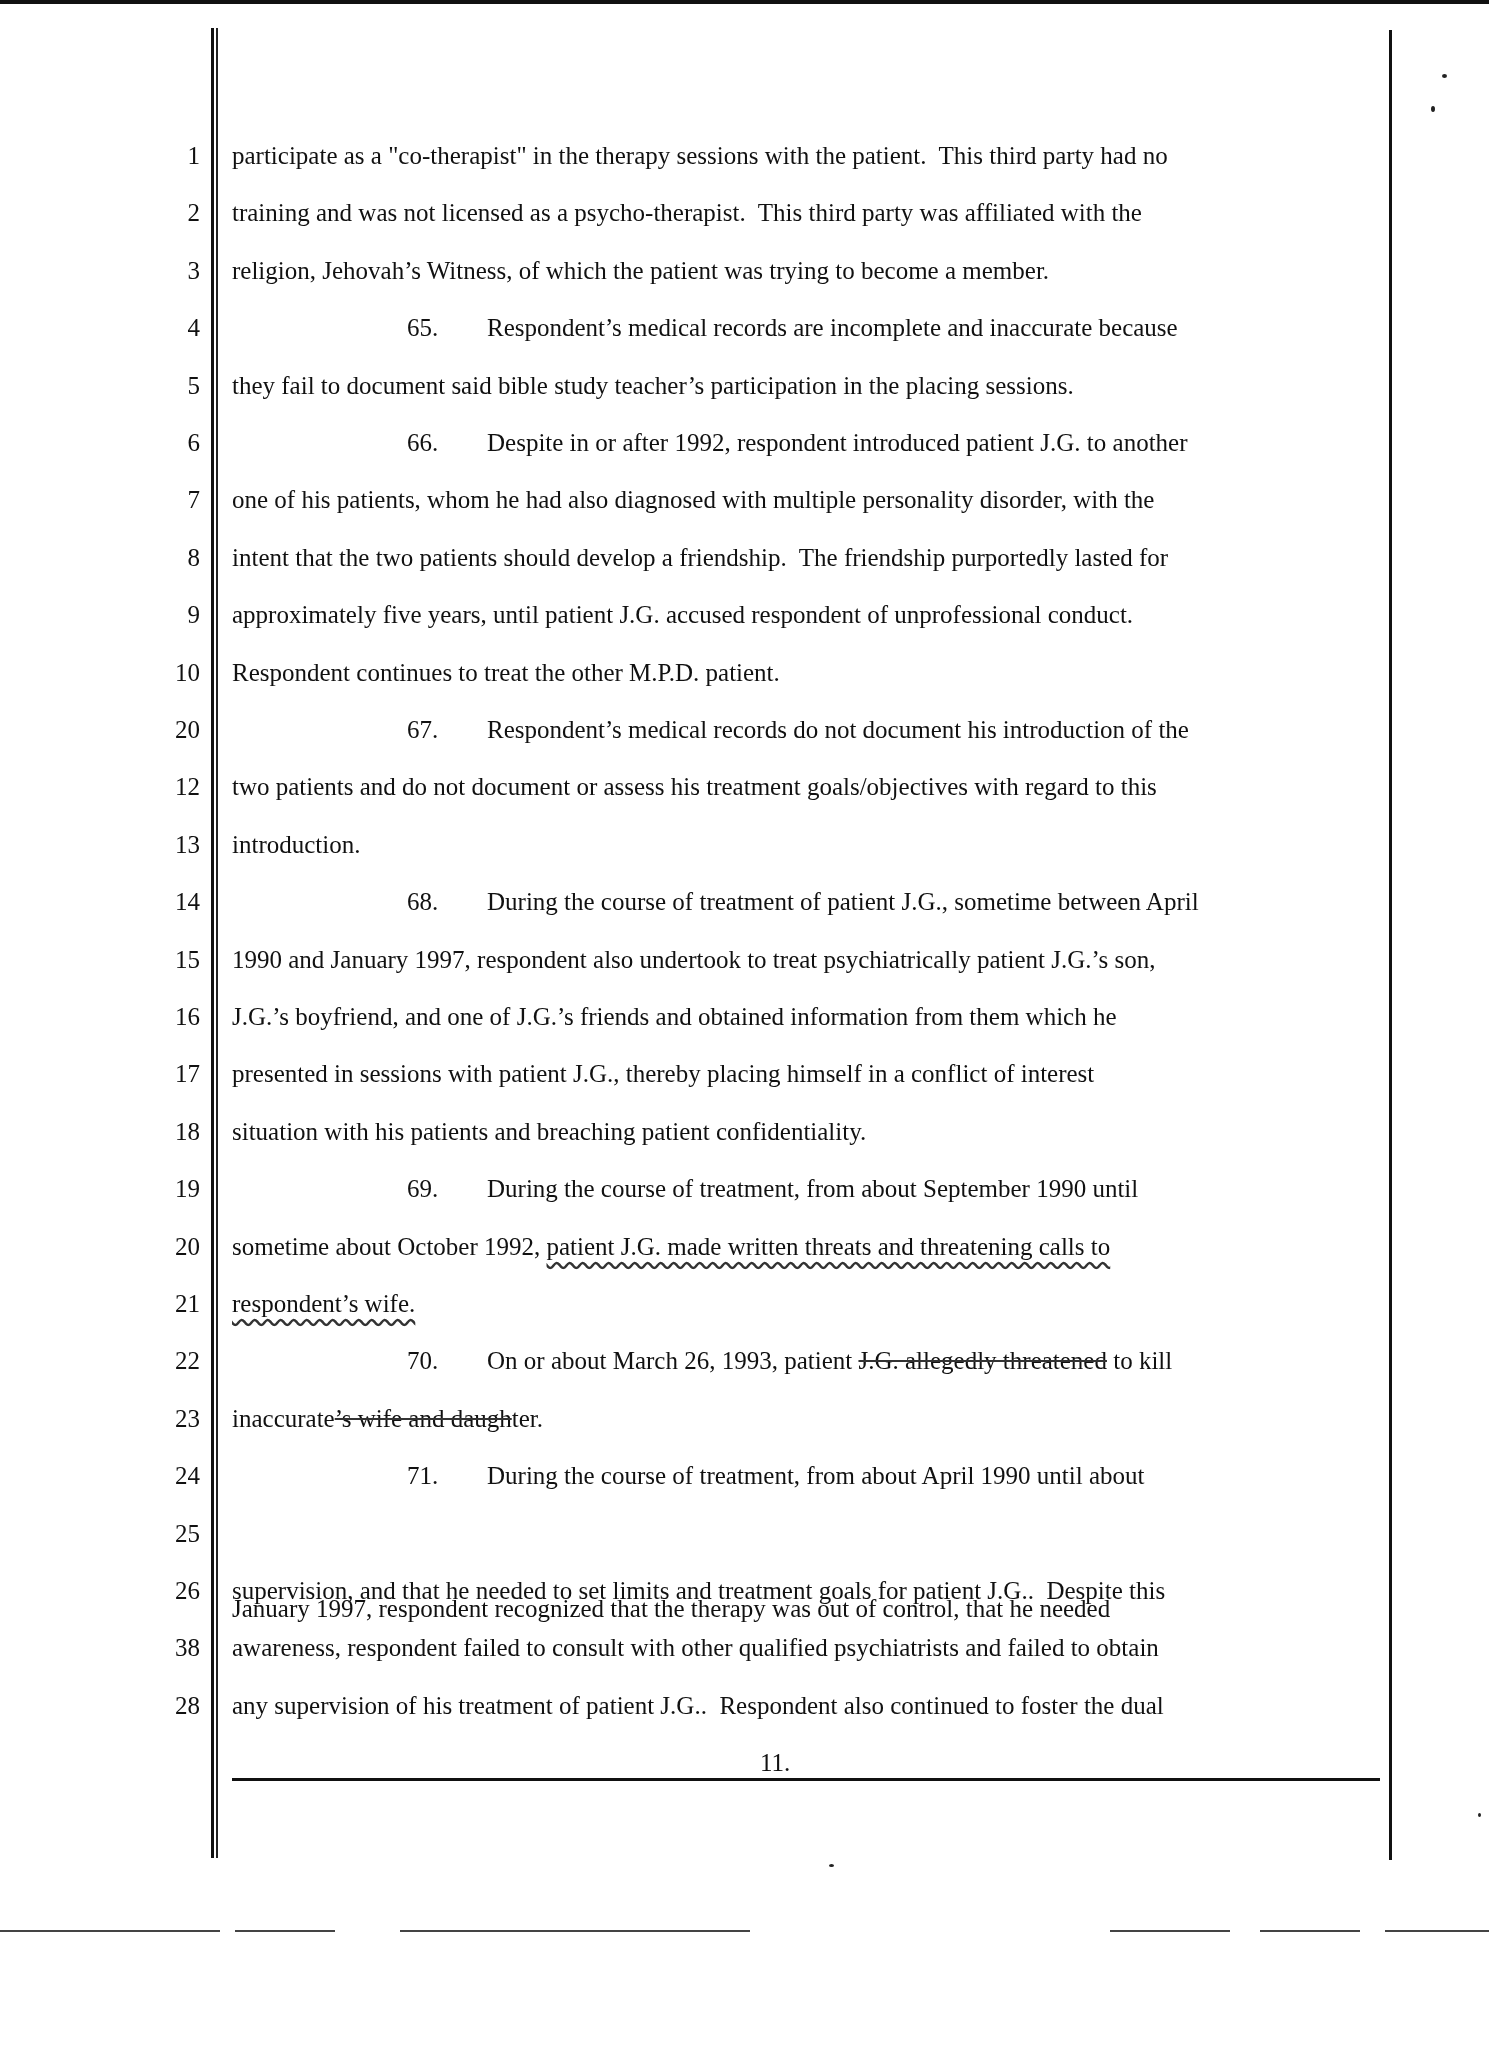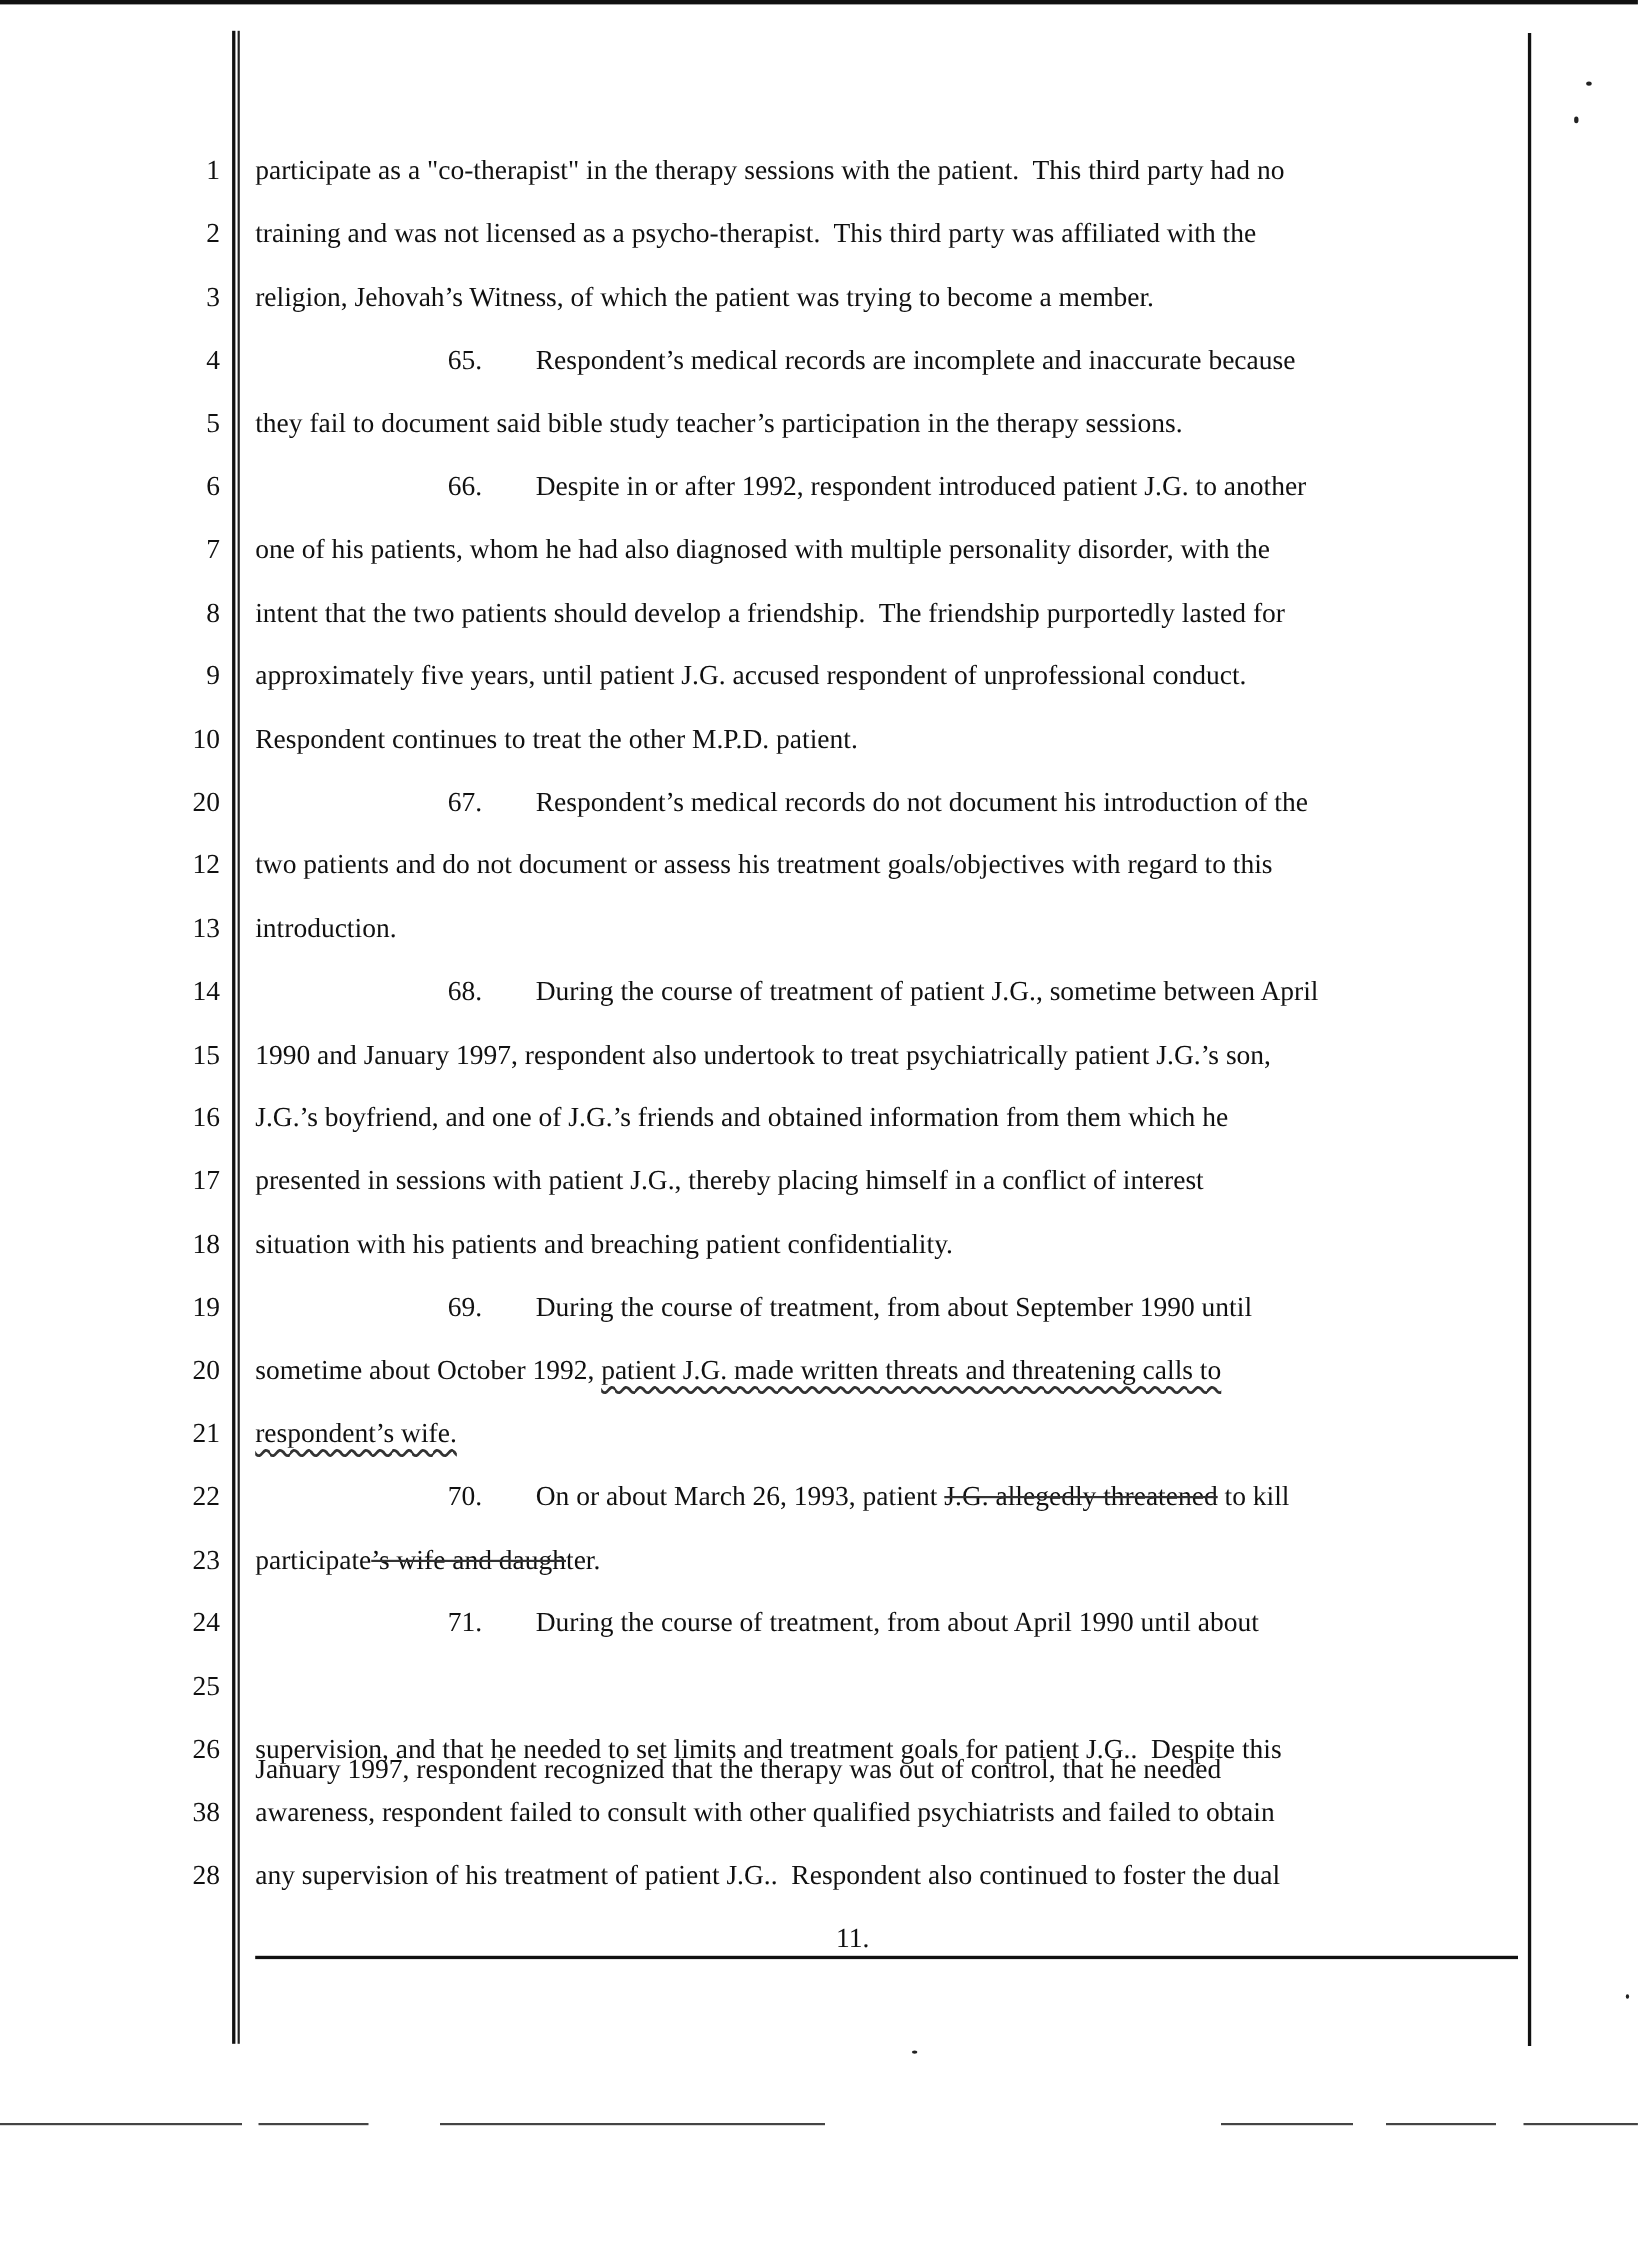--- a/index.html
+++ b/index.html
@@ -54,39 +54,39 @@
 <div class="line-num" style="top:1461px">24</div>
 <div class="line-num" style="top:1519px">25</div>
 <div class="line-num" style="top:1576px">26</div>
 <div class="line-num" style="top:1633px">38</div>
 <div class="line-num" style="top:1691px">28</div>
 
 <div class="text-line" style="top:141px">participate as a "co-therapist" in the therapy sessions with the patient.  This third party had no</div>
 <div class="text-line" style="top:198px">training and was not licensed as a psycho-therapist.  This third party was affiliated with the</div>
 <div class="text-line" style="top:256px">religion, Jehovah’s Witness, of which the patient was trying to become a member.</div>
 <div class="text-line indent" style="top:313px"><span class="para-num">65.</span><span>Respondent’s medical records are incomplete and inaccurate because</span></div>
-<div class="text-line" style="top:371px">they fail to document said bible study teacher’s participation in the therapy sessions.</div>
+<div class="text-line" style="top:371px">they fail to document said bible study teacher’s participation in the placing sessions.</div>
 <div class="text-line indent" style="top:428px"><span class="para-num">66.</span><span>Despite in or after 1992, respondent introduced patient J.G. to another</span></div>
 <div class="text-line" style="top:485px">one of his patients, whom he had also diagnosed with multiple personality disorder, with the</div>
 <div class="text-line" style="top:543px">intent that the two patients should develop a friendship.  The friendship purportedly lasted for</div>
 <div class="text-line" style="top:600px">approximately five years, until patient J.G. accused respondent of unprofessional conduct.</div>
 <div class="text-line" style="top:658px">Respondent continues to treat the other M.P.D. patient.</div>
 <div class="text-line indent" style="top:715px"><span class="para-num">67.</span><span>Respondent’s medical records do not document his introduction of the</span></div>
 <div class="text-line" style="top:772px">two patients and do not document or assess his treatment goals/objectives with regard to this</div>
 <div class="text-line" style="top:830px">introduction.</div>
 <div class="text-line indent" style="top:887px"><span class="para-num">68.</span><span>During the course of treatment of patient J.G., sometime between April</span></div>
 <div class="text-line" style="top:945px">1990 and January 1997, respondent also undertook to treat psychiatrically patient J.G.’s son,</div>
 <div class="text-line" style="top:1002px">J.G.’s boyfriend, and one of J.G.’s friends and obtained information from them which he</div>
 <div class="text-line" style="top:1059px">presented in sessions with patient J.G., thereby placing himself in a conflict of interest</div>
 <div class="text-line" style="top:1117px">situation with his patients and breaching patient confidentiality.</div>
 <div class="text-line indent" style="top:1174px"><span class="para-num">69.</span><span>During the course of treatment, from about September 1990 until</span></div>
 <div class="text-line" style="top:1232px"><span>sometime about October 1992, </span><span class="underline-wavy">patient J.G. made written threats and threatening calls to</span></div>
 <div class="text-line" style="top:1289px"><span class="underline-wavy">respondent’s wife.</span></div>
 <div class="text-line indent" style="top:1346px"><span class="para-num">70.</span><span>On or about March 26, 1993, patient </span><span class="strike">J.G. allegedly threatened</span><span> to kill</span></div>
-<div class="text-line" style="top:1404px"><span>participate</span><span class="strike">’s wife and daugh</span><span>ter.</span></div>
+<div class="text-line" style="top:1404px"><span>inaccurate</span><span class="strike">’s wife and daugh</span><span>ter.</span></div>
 <div class="text-line indent" style="top:1461px"><span class="para-num">71.</span><span>During the course of treatment, from about April 1990 until about</span></div>
 <div class="text-line" style="top:1594px">January 1997, respondent recognized that the therapy was out of control, that he needed</div>
 <div class="text-line" style="top:1576px">supervision, and that he needed to set limits and treatment goals for patient J.G..  Despite this</div>
 <div class="text-line" style="top:1633px">awareness, respondent failed to consult with other qualified psychiatrists and failed to obtain</div>
 <div class="text-line" style="top:1691px">any supervision of his treatment of patient J.G..  Respondent also continued to foster the dual</div>
 
 <div class="page-num">11.</div>
 <div class="footer-rule"></div>
 
 <div class="scan-dash" style="left:0;width:220px"></div>

